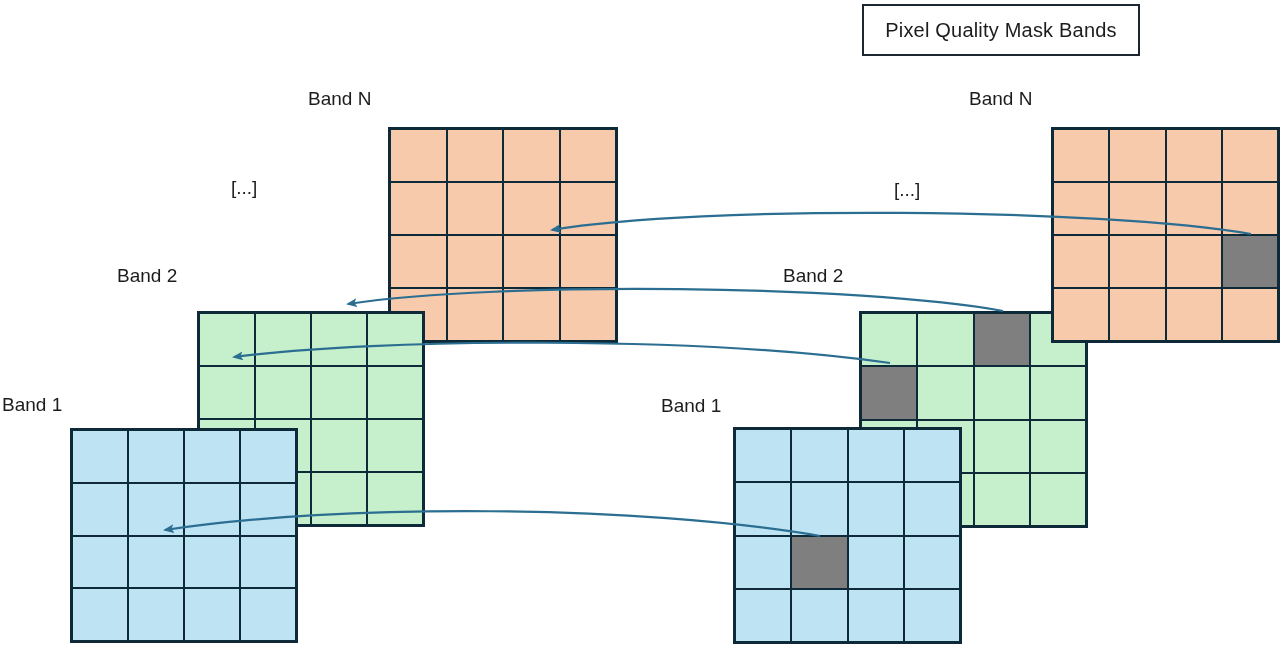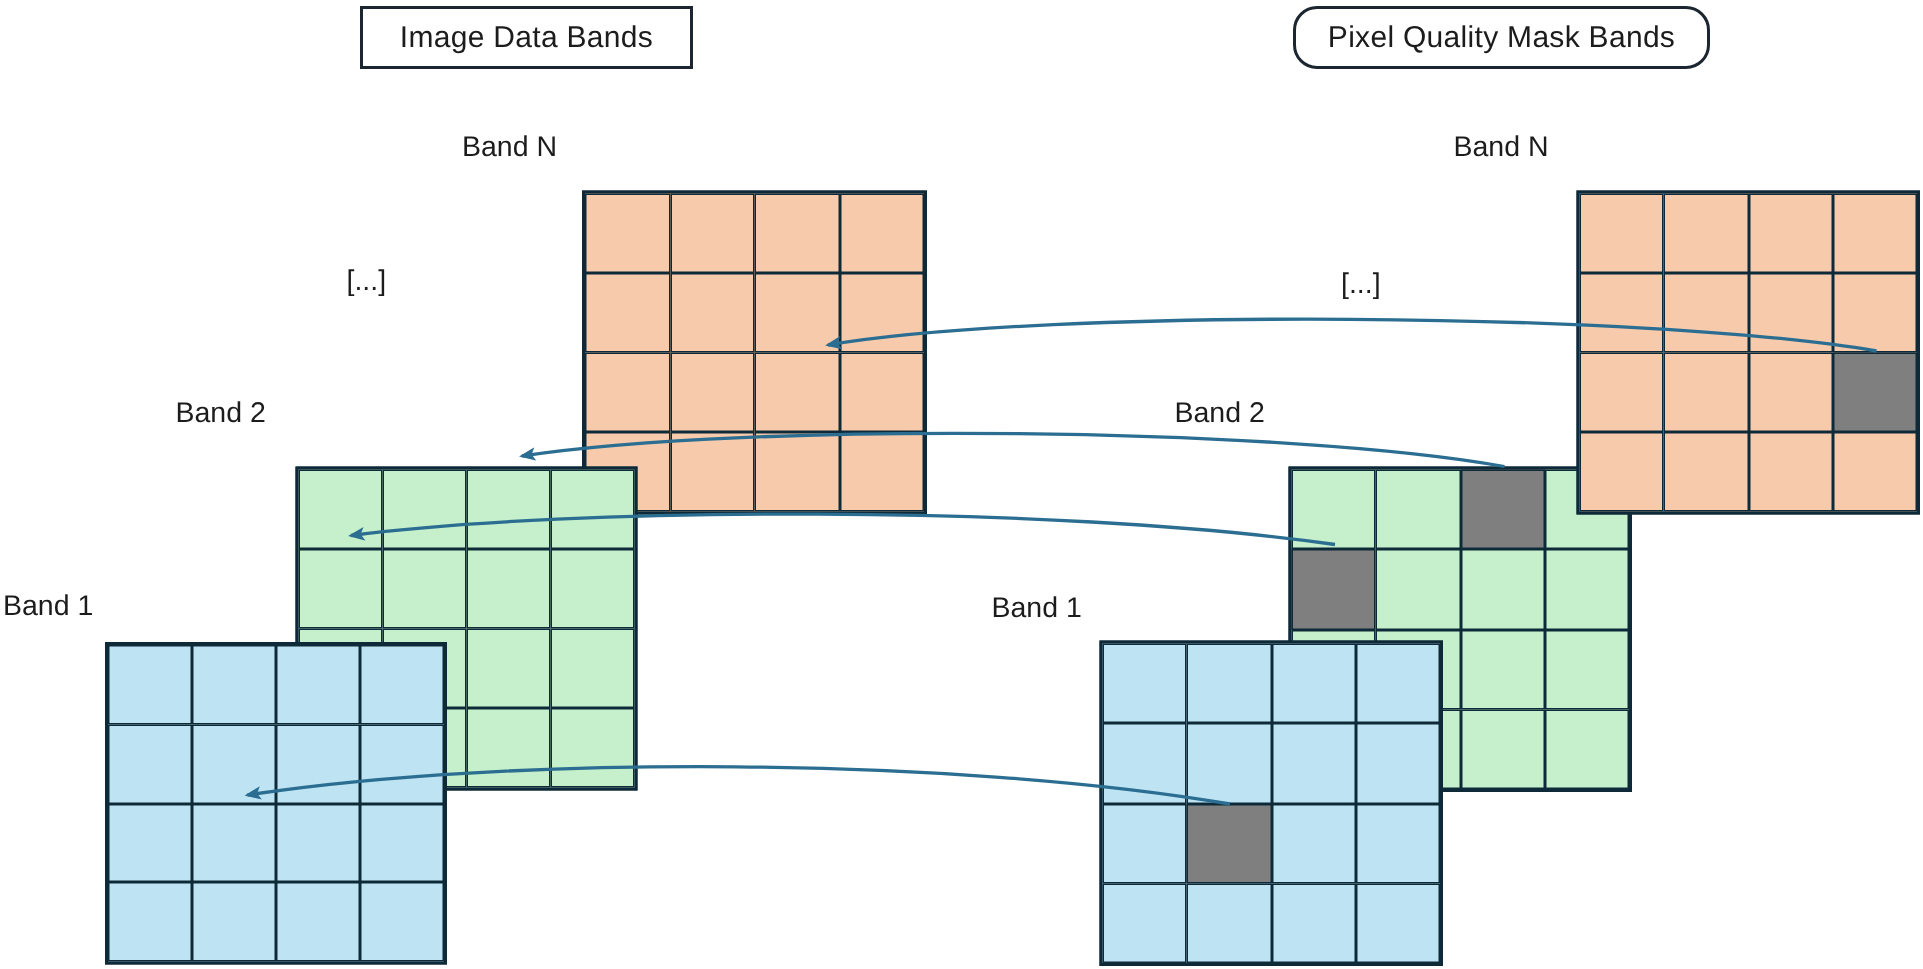--- a/index.html
+++ b/index.html
@@ -7,21 +7,21 @@
     position:relative; width:1282px; height:646px; background:#ffffff;
     font-family:"Liberation Sans", sans-serif; color:#1c1c1c; overflow:hidden;
   }
   .title-box {
     position:absolute; box-sizing:border-box;
     border:2px solid #1b2630; background:#ffffff;
     display:flex; align-items:center; justify-content:center;
     font-size:20px; letter-spacing:0.2px;
   }
   .title-box.image { left:240px; top:4px;  width:222px; height:42px; }
-  .title-box.mask  { left:862px; top:4px;  width:278px; height:42px;border-radius:16px; }
+  .title-box.mask  { left:862px; top:4px;  width:278px; height:52px; }
 
   .band-label { position:absolute; font-size:19px; white-space:nowrap; }
   #lbl-image-band-n { left:308px; top:88px;  }
   #lbl-image-ellip  { left:231px; top:177px; }
   #lbl-image-band-2 { left:117px; top:265px; }
   #lbl-image-band-1 { left:2px;   top:394px; }
   #lbl-mask-band-n  { left:969px; top:88px;  }
   #lbl-mask-ellip   { left:894px; top:179px; }
   #lbl-mask-band-2  { left:783px; top:265px; }
   #lbl-mask-band-1  { left:661px; top:395px; }
@@ -46,21 +46,20 @@
     position:absolute; left:0; top:0; width:1282px; height:646px;
     z-index:10; pointer-events:none;
   }
   .arrow-path { fill:none; stroke:var(--arrow-color,#2b6e91); stroke-width:2.2; }
 </style>
 </head>
 <body>
 
 <div class="canvas">
 
-  <div class="title-box image">Image Data Bands</div>
   <div class="title-box mask">Pixel Quality Mask Bands</div>
 
   <div class="band-label" id="lbl-image-band-n">Band N</div>
   <div class="band-label" id="lbl-image-ellip">[...]</div>
   <div class="band-label" id="lbl-image-band-2">Band 2</div>
   <div class="band-label" id="lbl-image-band-1">Band 1</div>
 
   <div class="band-label" id="lbl-mask-band-n">Band N</div>
   <div class="band-label" id="lbl-mask-ellip">[...]</div>
   <div class="band-label" id="lbl-mask-band-2">Band 2</div>

